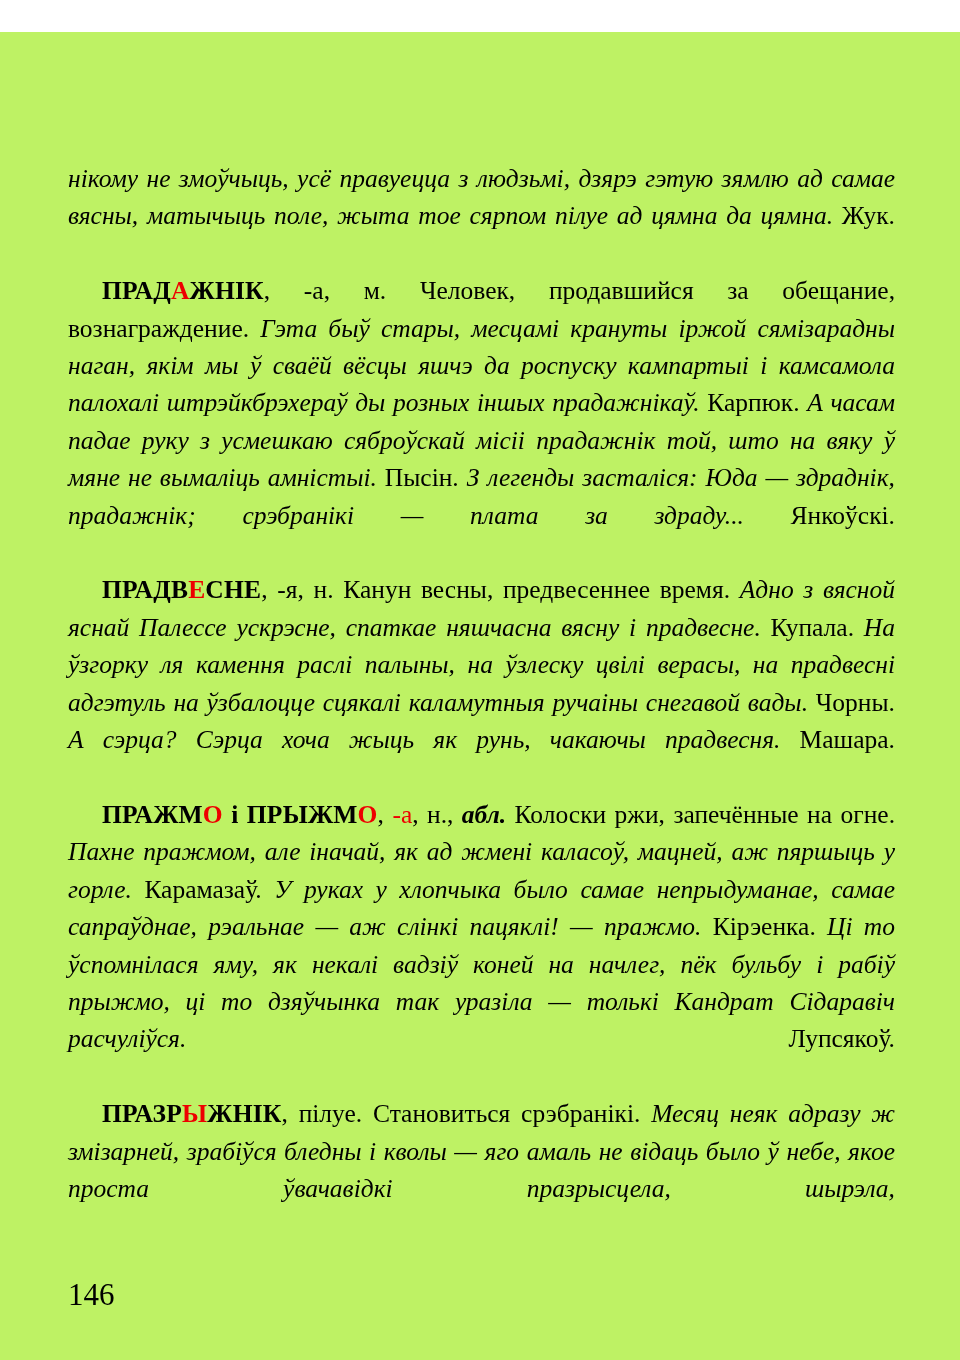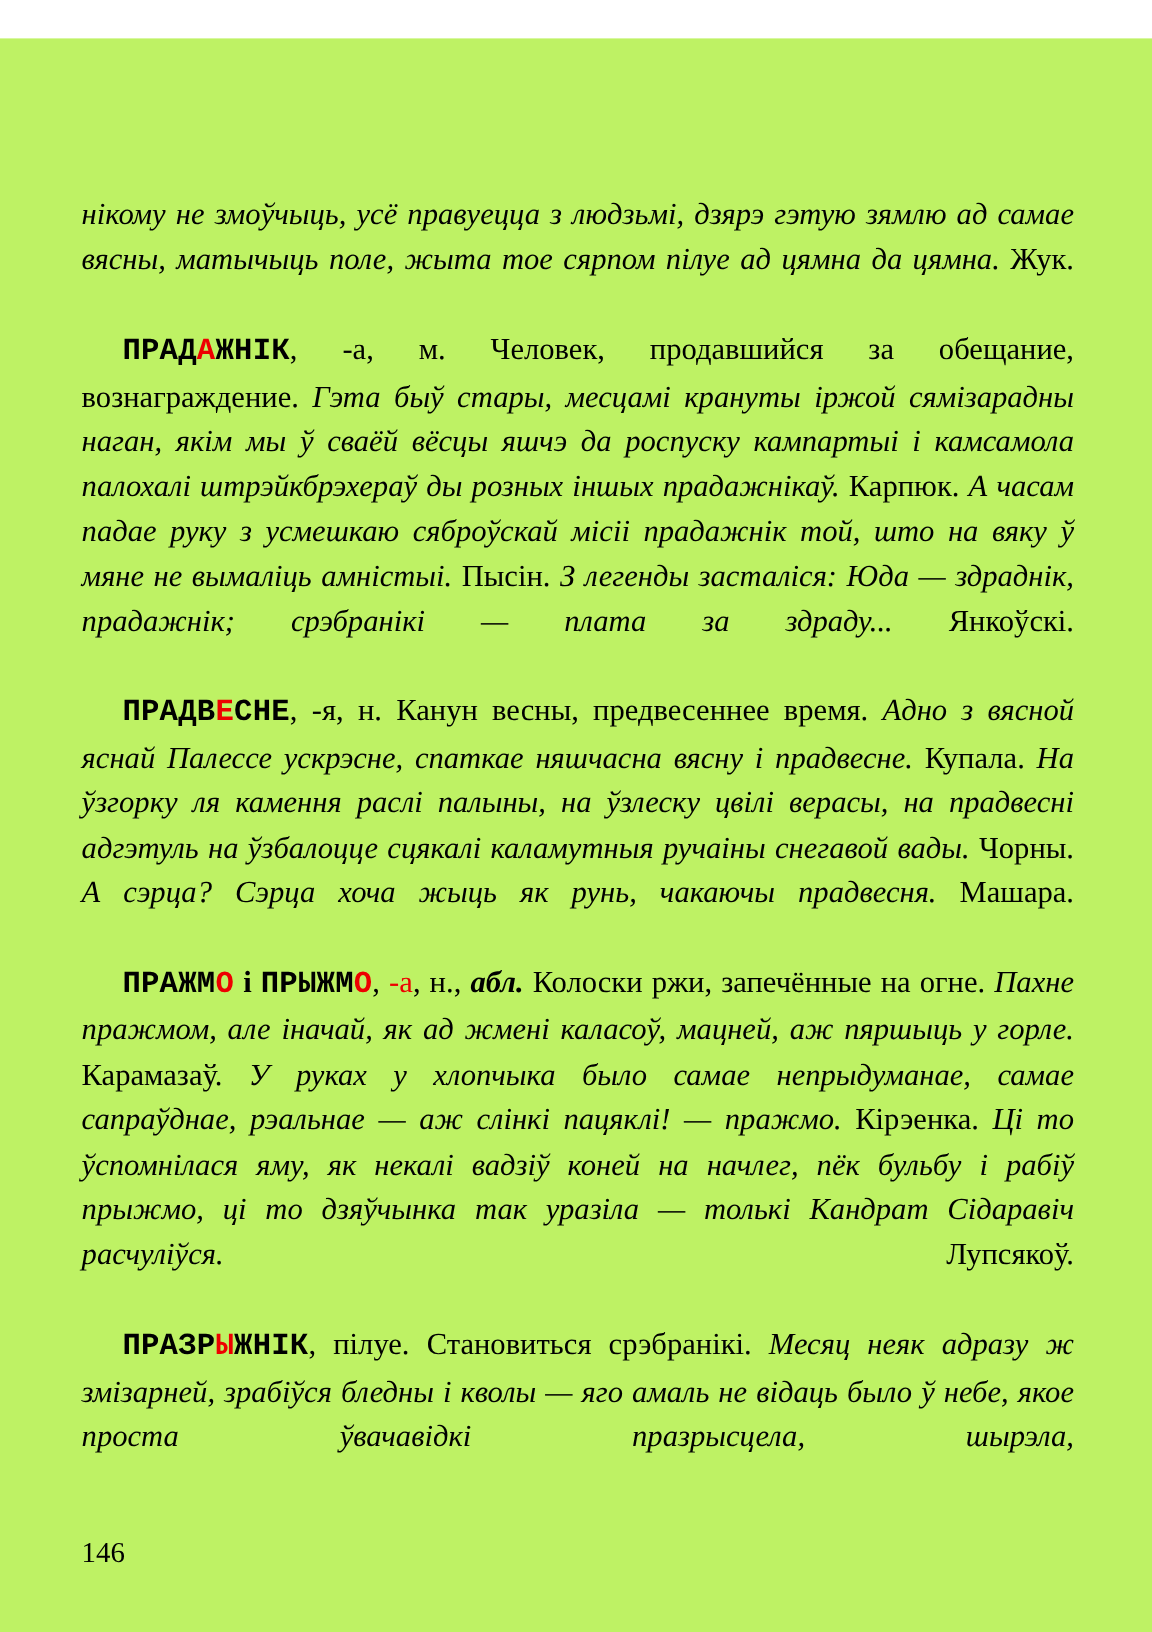--- a/index.html
+++ b/index.html
@@ -48,21 +48,21 @@
   .para::after {
     content: "";
     display: inline-block;
     width: 100%;
   }
 
   
 
   
   .headword {
-    font-family: Liberation Mono, monospace;
+    font-family: Liberation Serif, serif;
     font-weight: bold;
     font-style: normal;
     letter-spacing: 0.2px;
   }
 
   
   .stress {
     color: #ee0000;
     font-weight: bold;
     font-style: normal;
@@ -105,21 +105,21 @@
     font-style: normal;
     font-weight: normal;
   }
 
   
   .folio {
     position: absolute;
     left: 68px;
     top: 1248px;
     font-family: "Liberation Serif", "DejaVu Serif", serif;
-    font-size: 24px;
+    font-size: 31px;
     line-height: 30px;
     color: #000000;
     font-style: normal;
   }
 </style>
 </head>
 <body>
 
 <div class="page">
 

